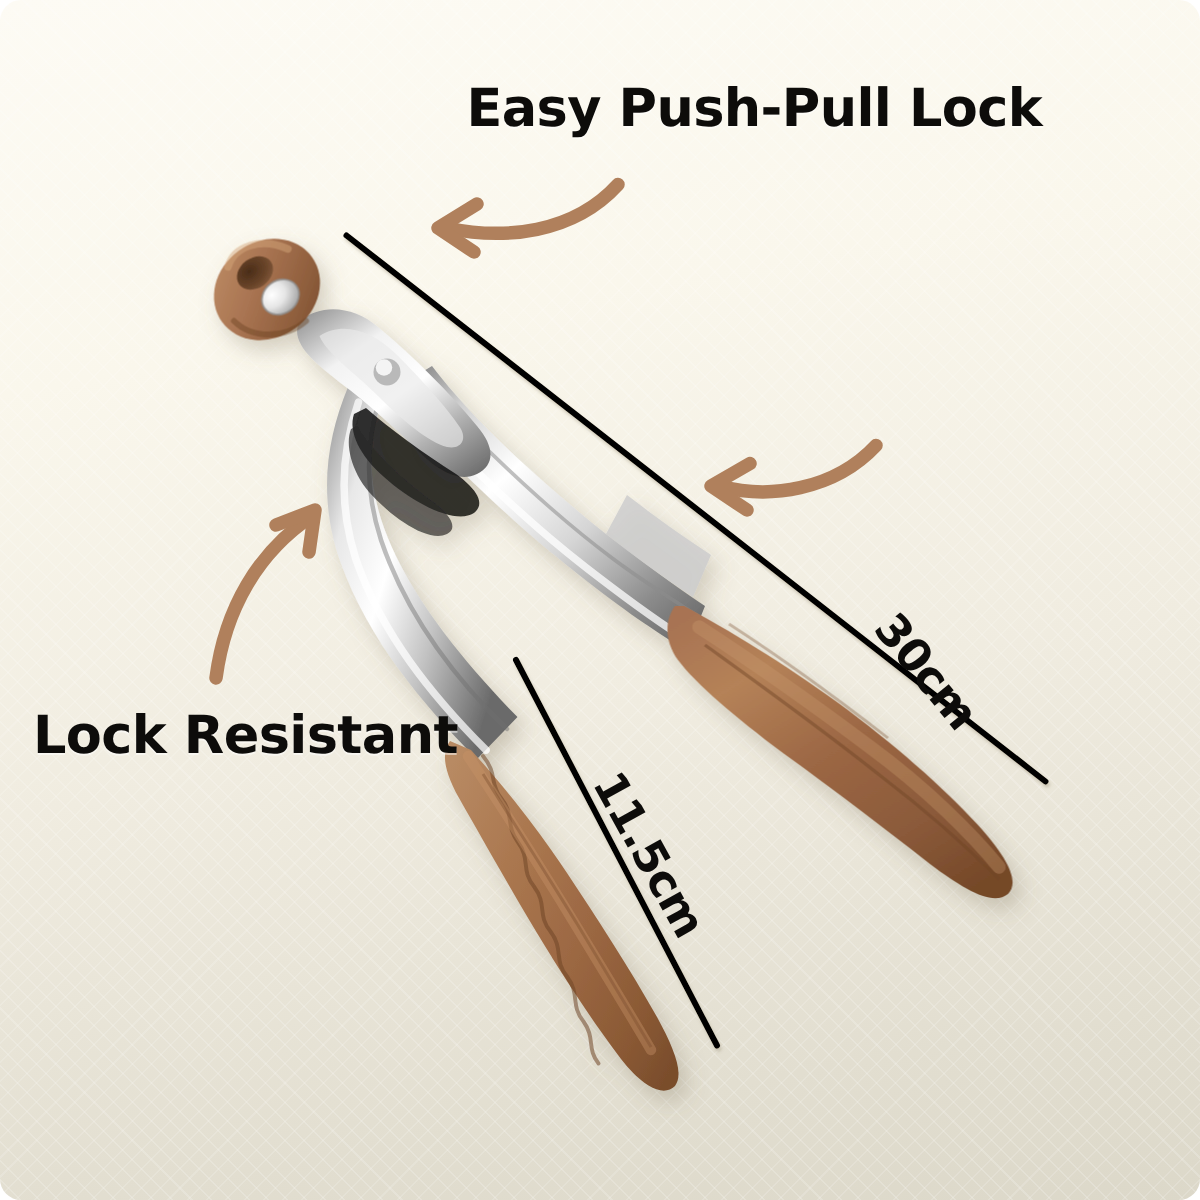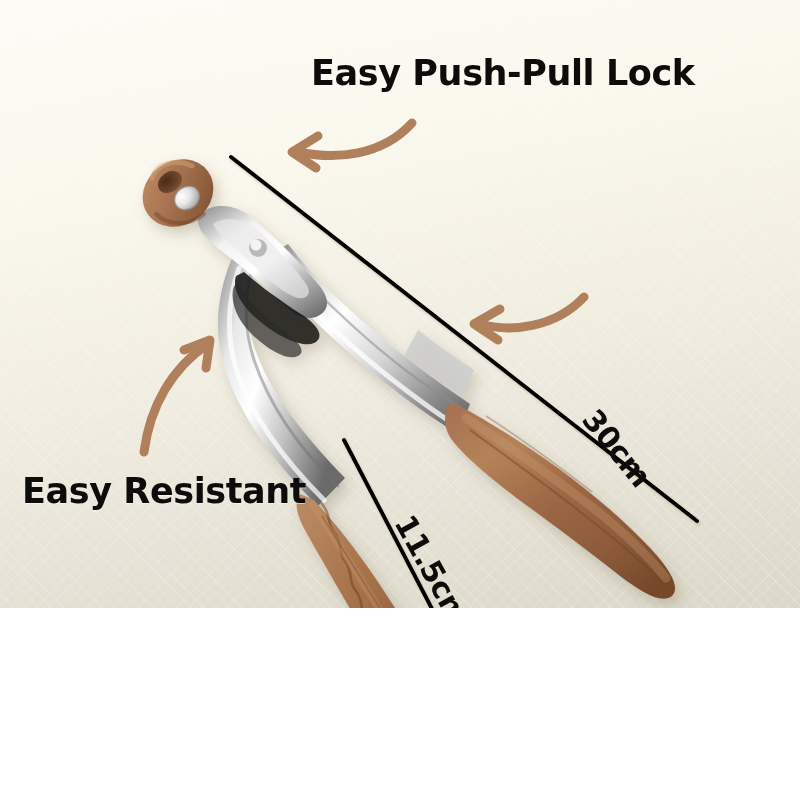--- a/index.html
+++ b/index.html
@@ -8,23 +8,24 @@
   }
   body {
     width: 800px;
     height: 800px;
     overflow: hidden;
     font-family: "DejaVu Sans", sans-serif;
   }
   #infographic {
     position: relative;
     width: 800px;
-    height: 608px;
+    height: 800px;
     background: linear-gradient(170deg, #fdfbf4 0%, #faf7ec 28%, #f0ece0 58%, #e2ded0 86%, #dcd8c9 100%);
     overflow: hidden;
+    border-radius: 14px;
   }
   #bg-texture {
     position: absolute;
     inset: 0;
     background-image:
       repeating-linear-gradient(45deg, rgba(255,255,255,0.35) 0 1px, transparent 1px 9px),
       repeating-linear-gradient(-45deg, rgba(255,255,255,0.28) 0 1px, transparent 1px 9px);
     opacity: 0.55;
     pointer-events: none;
   }
@@ -255,19 +256,19 @@
     </g>
 
     <line x1="231" y1="157" x2="697" y2="521" stroke="#000000" stroke-width="4" stroke-linecap="round" filter="url(#lineShadow)"></line>
 
     <line x1="344" y1="440" x2="478" y2="697" stroke="#000000" stroke-width="4" stroke-linecap="round" filter="url(#lineShadow)"></line>
   </svg>
 
   <div class="callout" id="callout-lock">Easy Push-Pull Lock</div>
 
 
-  <div class="callout" id="callout-rust">Easy Resistant</div>
+  <div class="callout" id="callout-rust">Lock Resistant</div>
 
   <div class="dim-label" id="dim-label-30">30cm</div>
 
   <div class="dim-label" id="dim-label-115">11.5cm</div>
 
 </div>
 
 </body></html>

